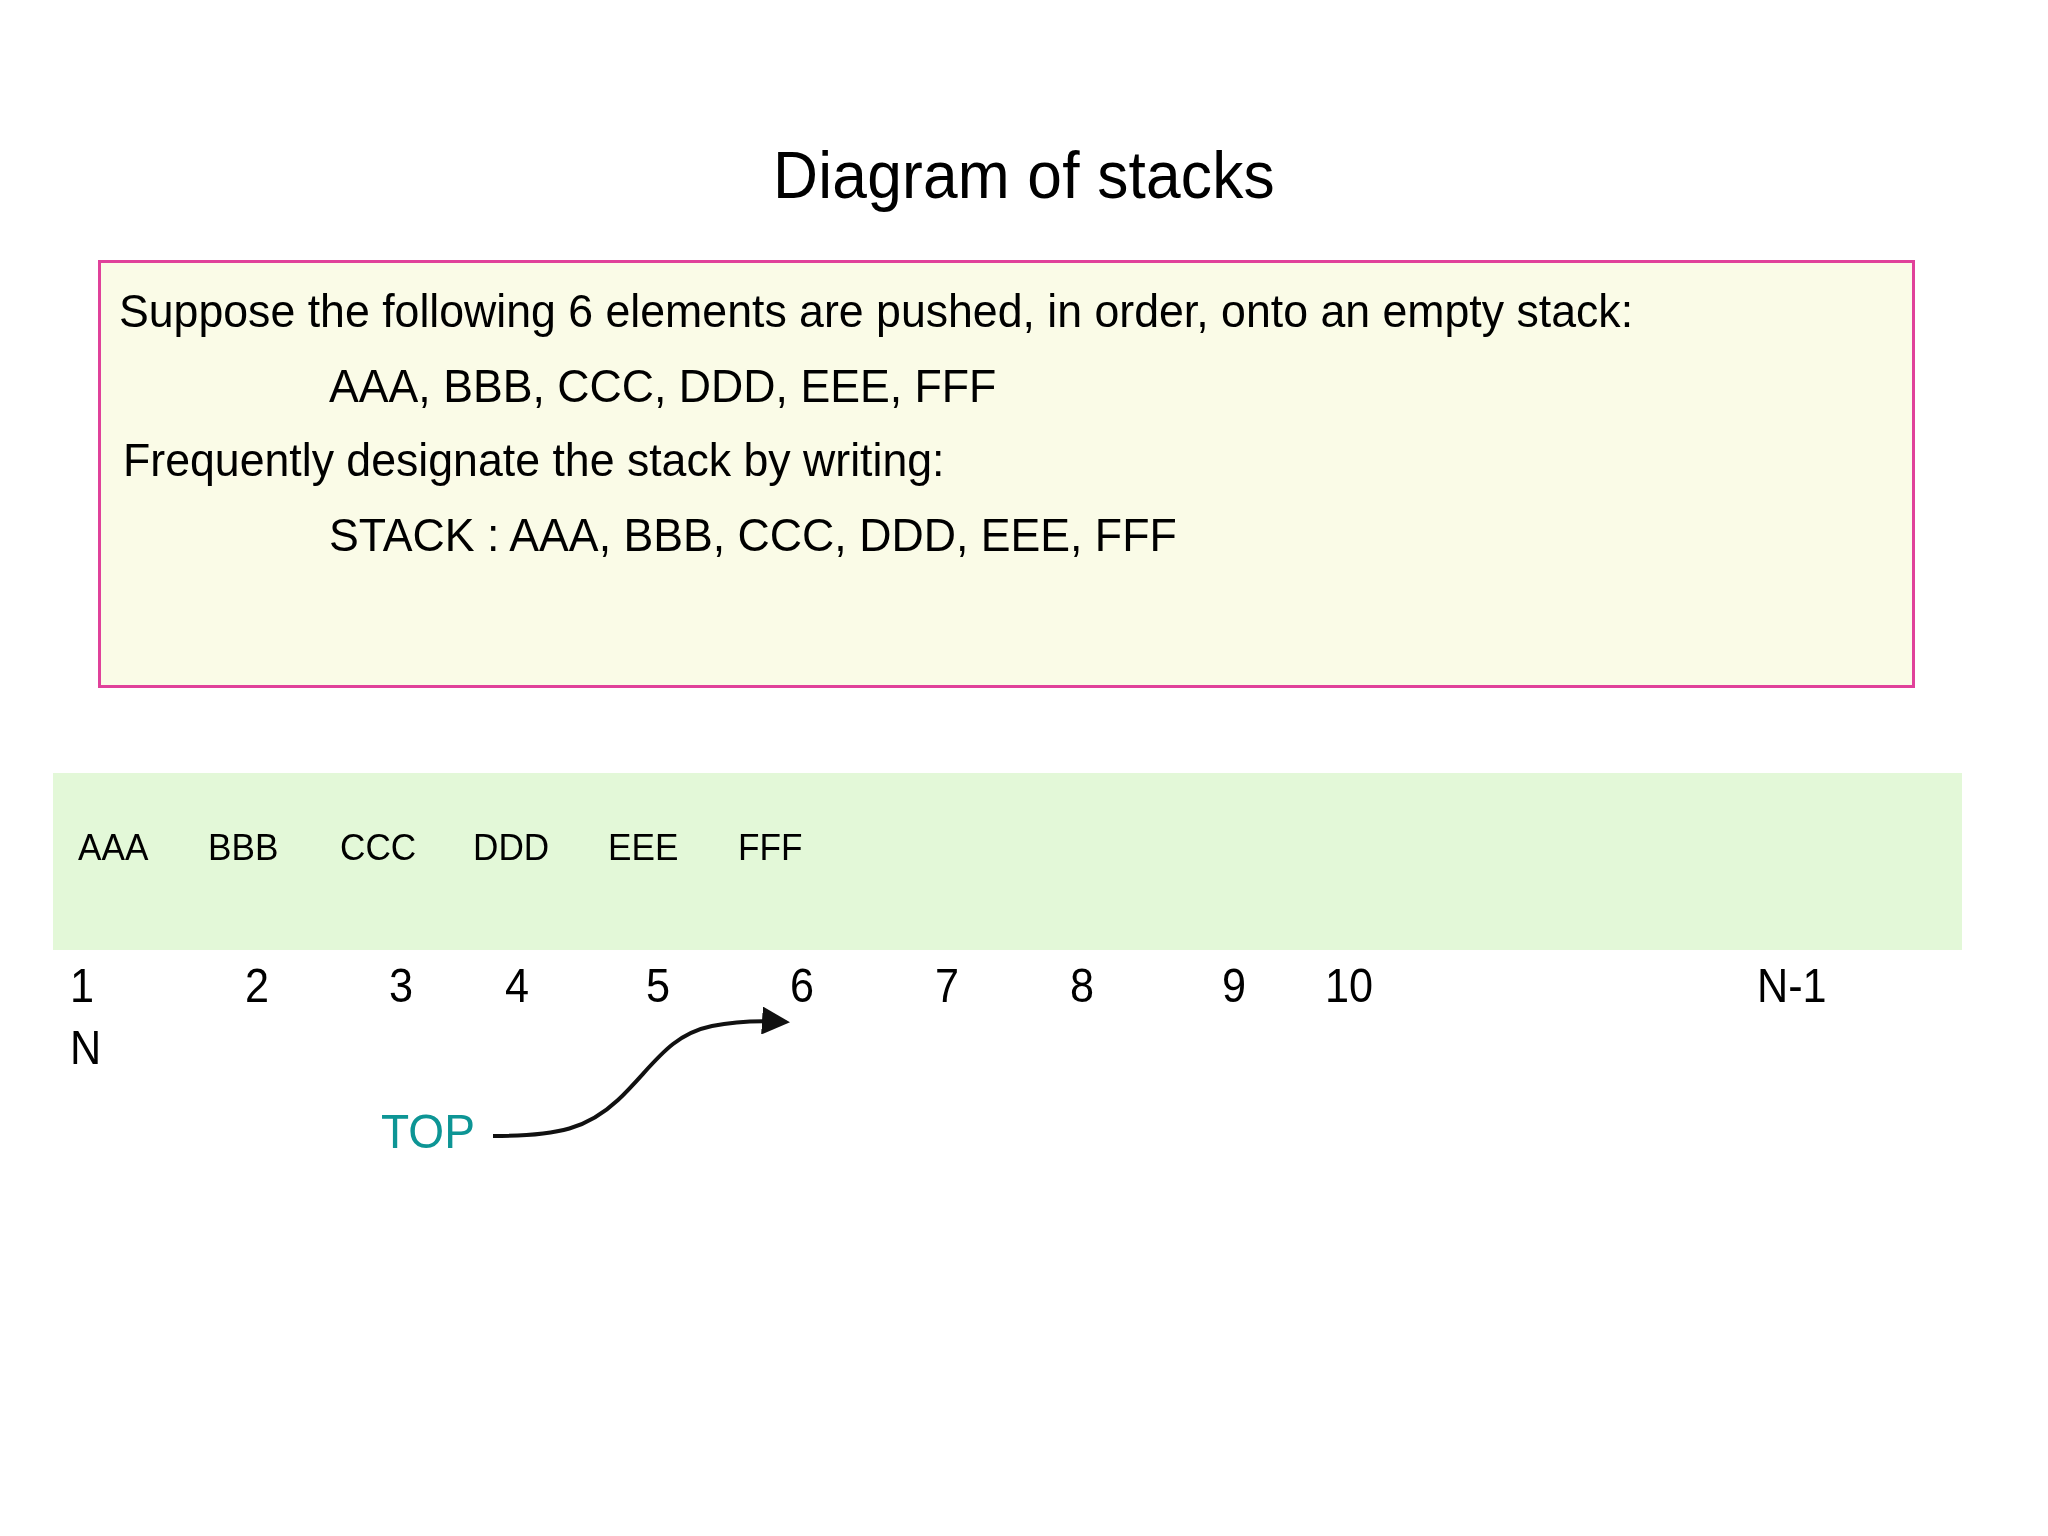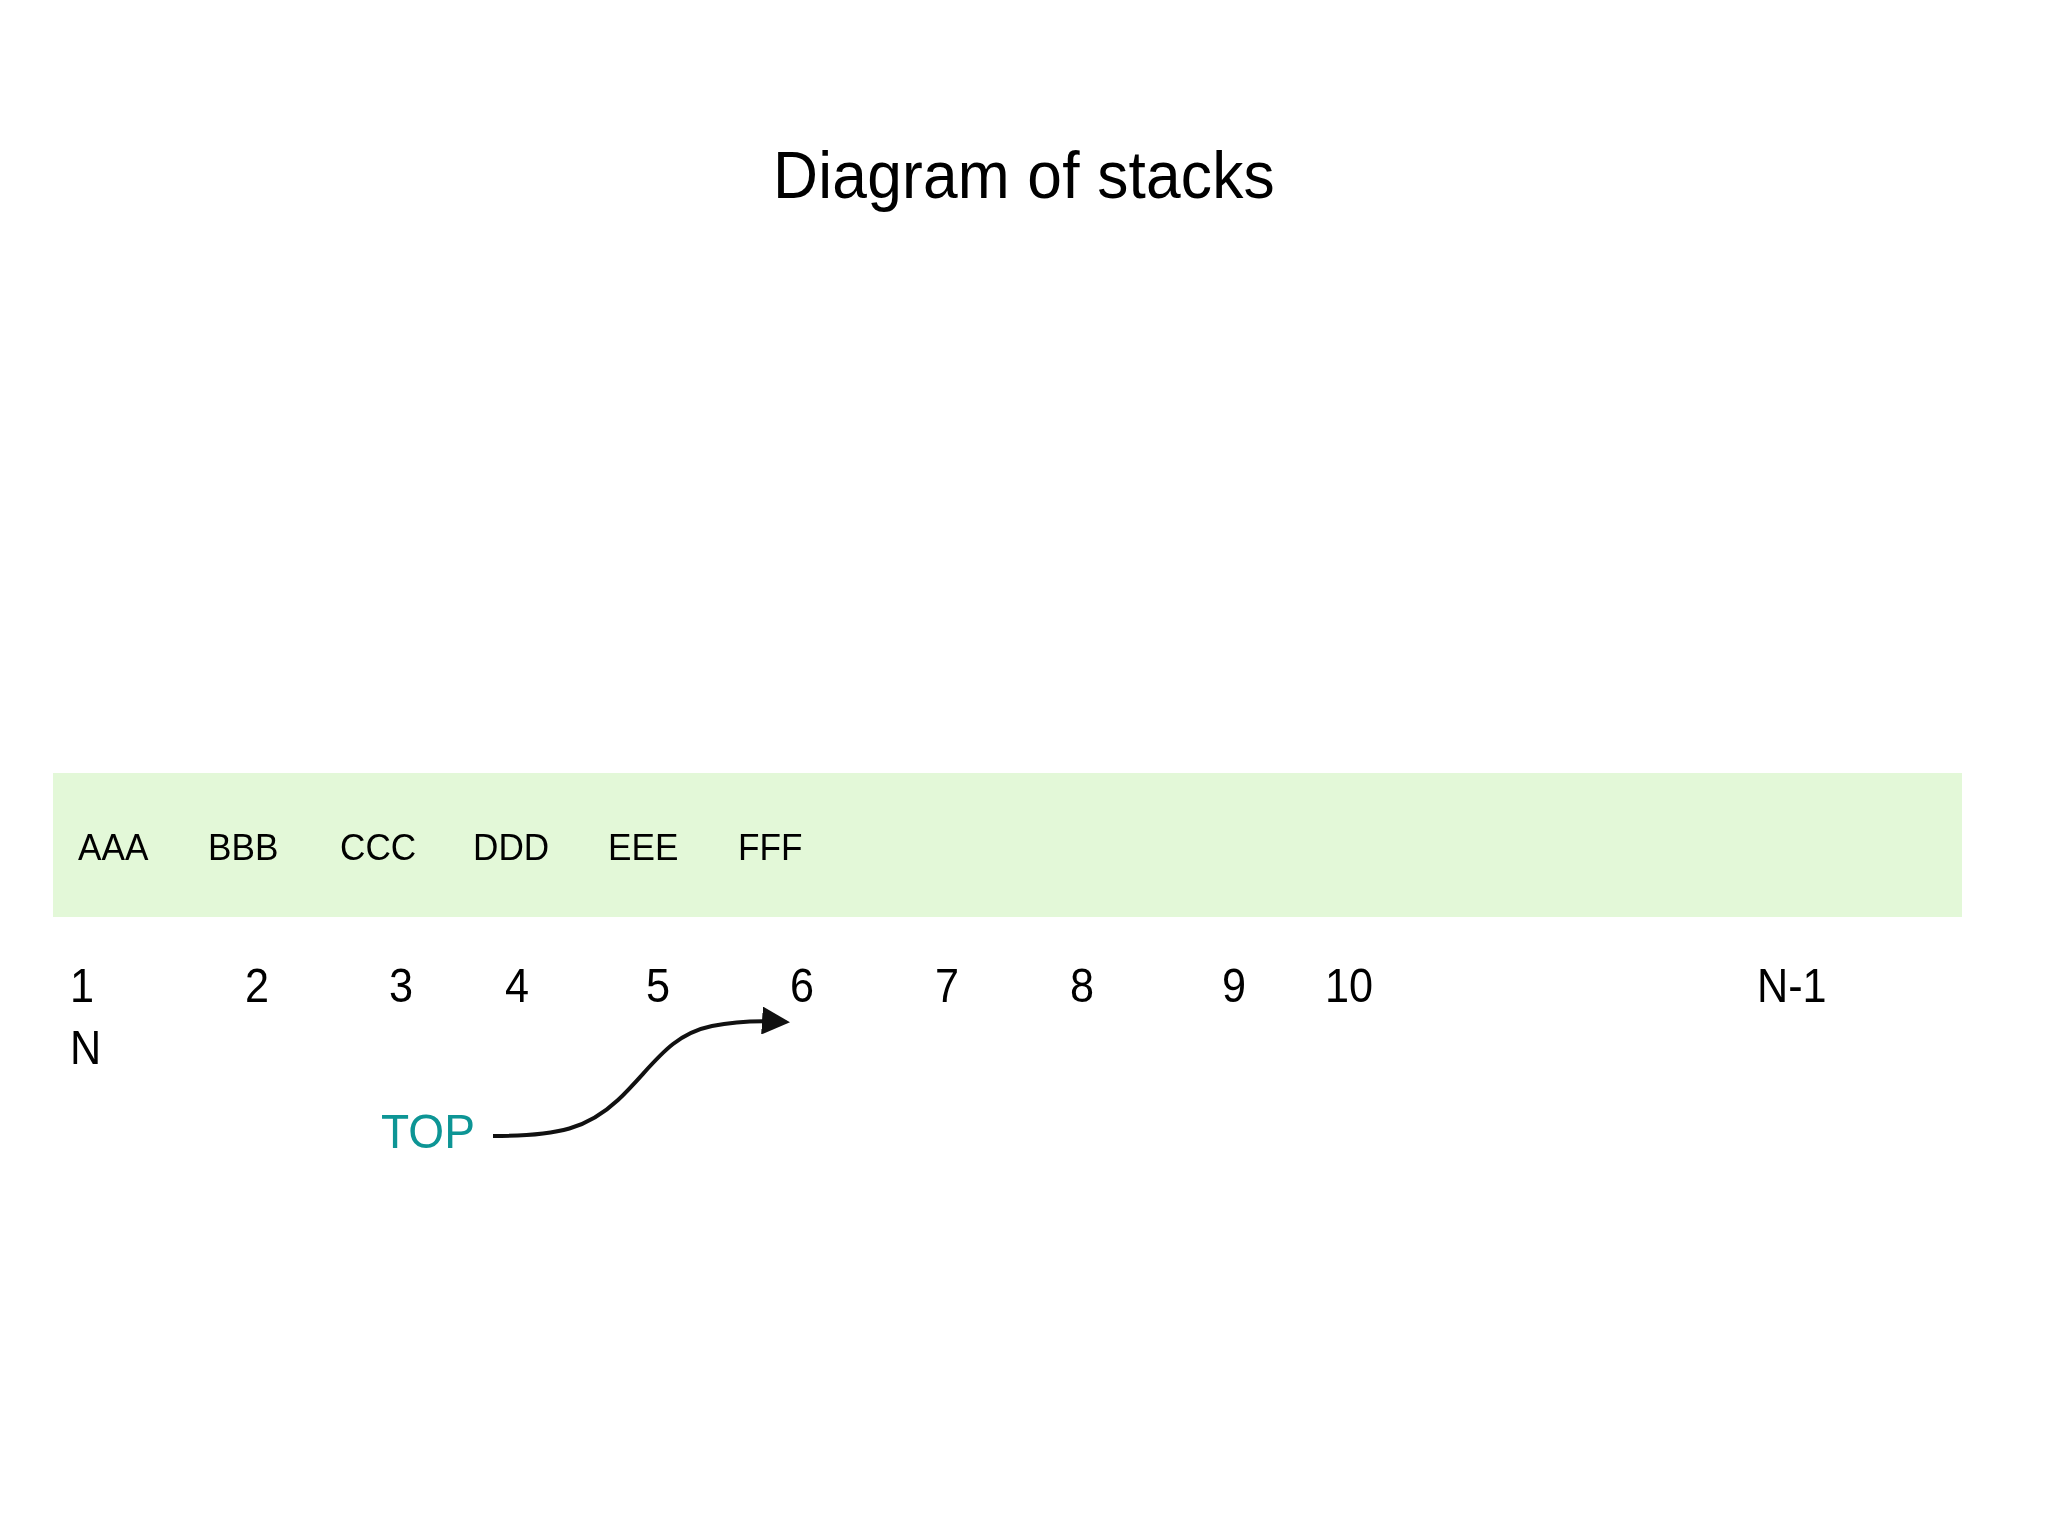--- a/index.html
+++ b/index.html
@@ -64,21 +64,21 @@
   #stmt-line-2 { left: 228px; top: 99px;  }
   #stmt-line-3 { left: 22px;  top: 173px; }
   #stmt-line-4 { left: 228px; top: 248px; }
 
   
   #stack-band {
     position: absolute;
     left: 53px;
     top: 773px;
     width: 1909px;
-    height: 144px;
+    height: 177px;
     background: #E3F8D8;
   }
   .stack-cell {
     position: absolute;
     top: 56px;
     font-size: 37px;
     line-height: 1.0;
     color: #000000;
     white-space: nowrap;
     transform: scaleX(0.95);
@@ -155,20 +155,26 @@
     overflow: visible;
   }
 </style>
 </head>
 <body>
 
 <div id="slide">
 
   <div id="slide-title">Diagram of stacks</div>
 
+  <div id="statement-box">
+    <div class="stmt-line" id="stmt-line-1">Suppose the following 6 elements are pushed, in order, onto an empty stack:</div>
+    <div class="stmt-line" id="stmt-line-2">AAA, BBB, CCC, DDD, EEE, FFF</div>
+    <div class="stmt-line" id="stmt-line-3">Frequently designate the stack by writing:</div>
+    <div class="stmt-line" id="stmt-line-4">STACK : AAA, BBB, CCC, DDD, EEE, FFF</div>
+  </div>
 
   <div id="stack-band">
     <div class="stack-cell c0">AAA</div>
     <div class="stack-cell c1">BBB</div>
     <div class="stack-cell c2">CCC</div>
     <div class="stack-cell c3">DDD</div>
     <div class="stack-cell c4">EEE</div>
     <div class="stack-cell c5">FFF</div>
   </div>
 

